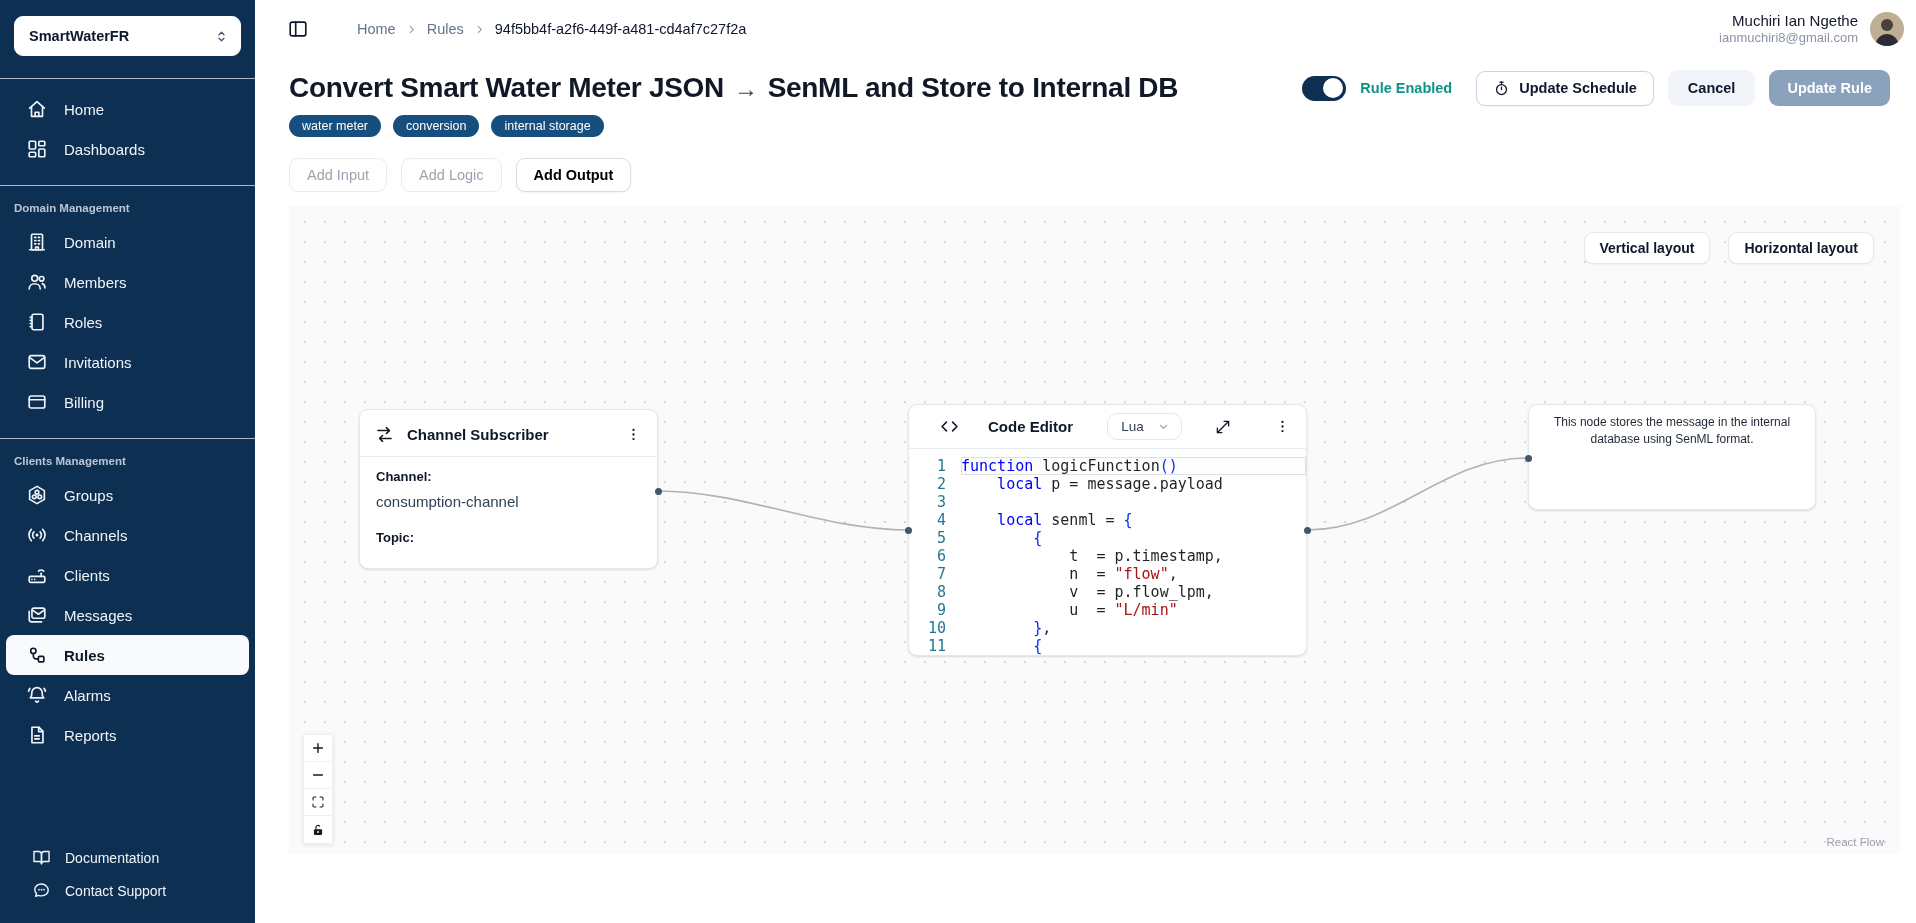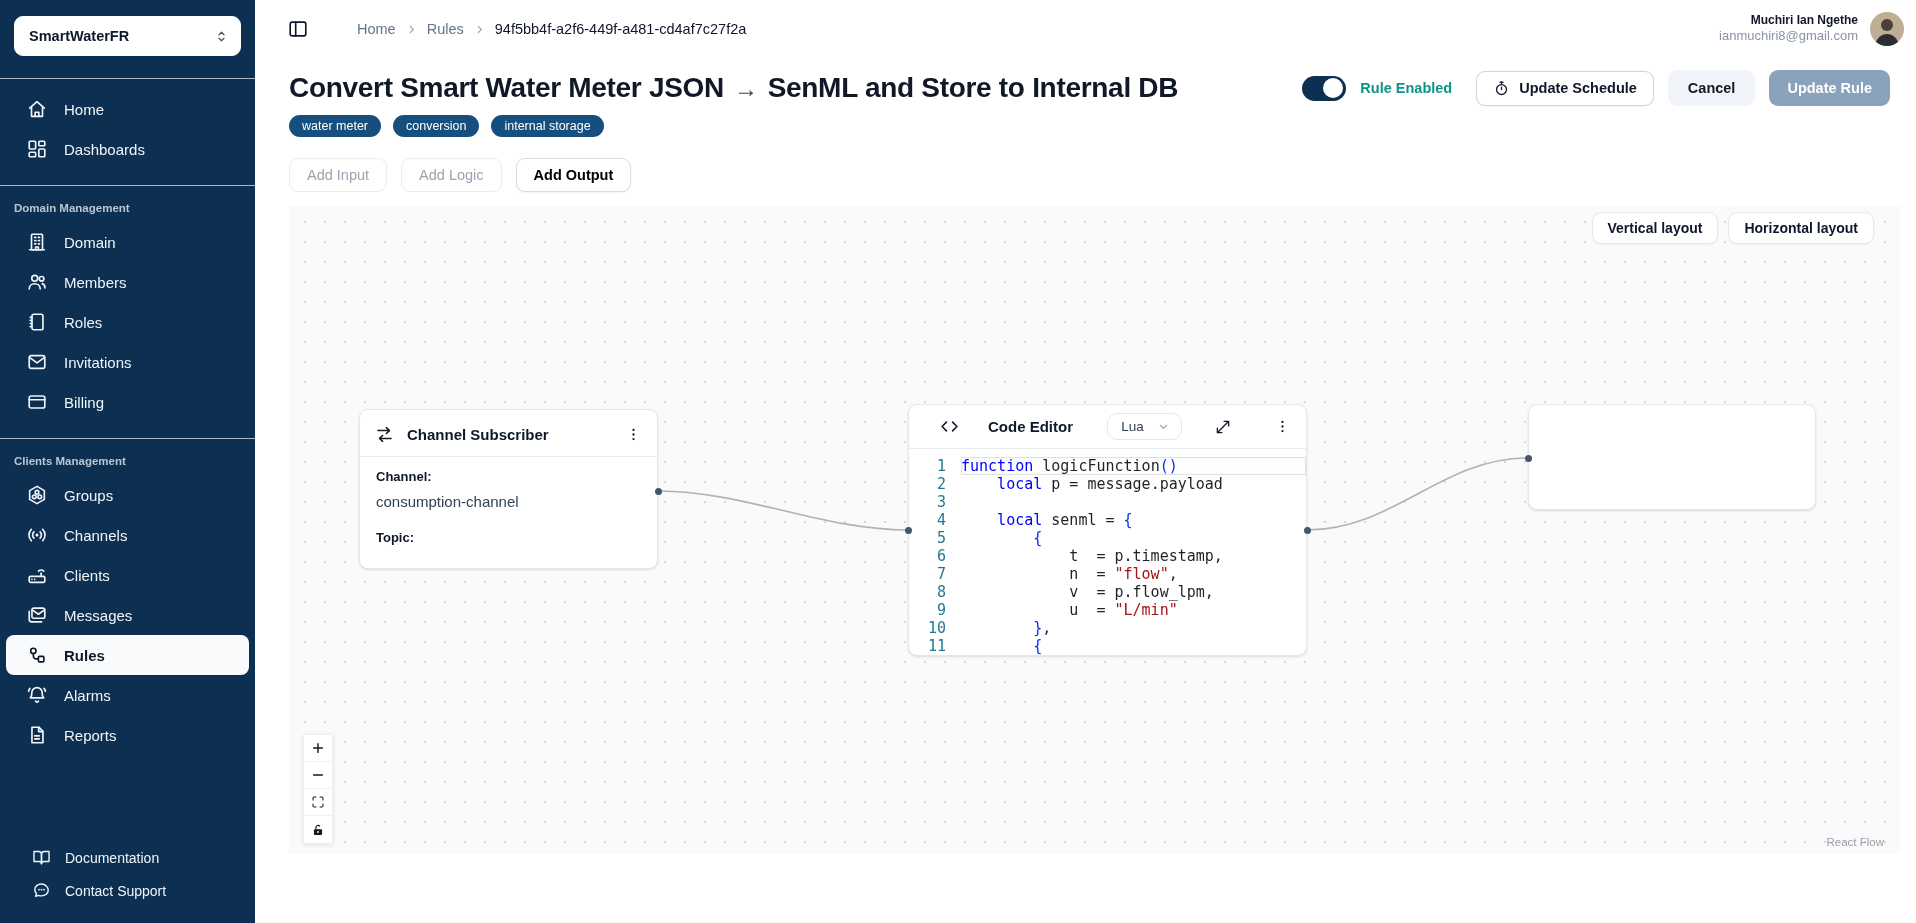--- a/index.html
+++ b/index.html
@@ -40,21 +40,21 @@
 
   .topbar{ height:58px; display:flex; align-items:center; padding:0 12px 0 28px; }
   .panel-btn{ width:30px; height:30px; border:none; background:transparent; color:#0f172a;
     display:flex; align-items:center; justify-content:center; cursor:pointer; }
   .crumbs{ display:flex; align-items:center; gap:8px; margin-left:44px; font-size:14.5px; color:var(--muted); }
   .crumb{ cursor:pointer; }
   .crumb.current{ color:#0f172a; font-weight:500; cursor:default; }
   .crumb-sep{ color:#94a3b8; display:flex; }
   .topbar .spacer{ flex:1; }
   .user-block{ text-align:right; margin-right:12px; line-height:1.25; }
-  .user-name{ font-size:12px; font-weight:700; color:#111827; }
+  .user-name{ font-size:15px; font-weight:400; color:#111827; }
   .user-email{ font-size:13px; color:#8a94a6; }
   .avatar{ width:34px; height:34px; border-radius:50%; background:#bfae96; overflow:hidden;
     display:flex; align-items:flex-end; justify-content:center; cursor:pointer; }
 
   .title-row{ display:flex; align-items:center; margin:12px 26px 4px 34px; }
   .page-title{ font-size:28px; font-weight:700; letter-spacing:-.3px; color:#111827; white-space:nowrap; }
   .page-title .arrow{ font-weight:400; font-size:24px; color:#374151; margin:0 10px; }
   .title-controls{ margin-left:auto; display:flex; align-items:center; gap:14px; }
   .toggle{ width:44px; height:25px; border-radius:13px; background:var(--navy); position:relative;
     cursor:pointer; flex:0 0 auto; }
@@ -75,21 +75,21 @@
   .toolbar .btn-add{ background:#fff; border:1px solid var(--border); border-radius:9px;
     padding:8px 17px; font-size:14.5px; font-weight:600; color:#000000; }
   .toolbar .btn-add.disabled{ color:#9ca3af; font-weight:500; border-color:#e8edf3; cursor:default; }
   .toolbar .btn-add:not(.disabled){ border-color:#d6dde6; box-shadow:0 1px 2px rgba(16,24,40,.06); cursor:pointer; }
 
   
   .canvas{ position:relative; margin:14px 16px 0 34px; width:1611px; height:648px;
     background-color:#fafafa;
     background-image:radial-gradient(circle,#d4d7dc 1.1px,transparent 1.1px);
     background-size:20px 20px; background-position:6px 6px; overflow:hidden; }
-  .layout-btns{ position:absolute; top:6px; right:26px; display:flex; gap:10px; z-index:5; }
+  .layout-btns{ position:absolute; top:26px; right:26px; display:flex; gap:18px; z-index:5; }
   .layout-btn{ background:#fff; border:1px solid var(--border); border-radius:9px; padding:7px 15px;
     font-family:inherit; font-size:14px; font-weight:600; color:#0f172a; cursor:pointer;
     box-shadow:0 1px 2px rgba(16,24,40,.05); }
 
   .edges{ position:absolute; inset:0; z-index:1; }
 
   .node{ position:absolute; background:#fff; border:1px solid #e5e7eb; border-radius:9px;
     box-shadow:0 1px 2px rgba(16,24,40,.06),0 1px 3px rgba(16,24,40,.08); z-index:3; }
   .node-head{ display:flex; align-items:center; gap:12px; padding:12px 12px 10px 14px;
     border-bottom:1px solid #e9edf2; }
@@ -485,20 +485,21 @@
           <div class="code-line"><span class="ln">6</span><span class="content"><span class="ind"></span><span class="ind g"></span><span class="ind g"></span><span class="tok-pl">t  = p.timestamp,</span></span></div>
           <div class="code-line"><span class="ln">7</span><span class="content"><span class="ind"></span><span class="ind g"></span><span class="ind g"></span><span class="tok-pl">n  = </span><span class="tok-str">"flow"</span><span class="tok-pl">,</span></span></div>
           <div class="code-line"><span class="ln">8</span><span class="content"><span class="ind"></span><span class="ind g"></span><span class="ind g"></span><span class="tok-pl">v  = p.flow_lpm,</span></span></div>
           <div class="code-line"><span class="ln">9</span><span class="content"><span class="ind"></span><span class="ind g"></span><span class="ind g"></span><span class="tok-pl">u  = </span><span class="tok-str">"L/min"</span></span></div>
           <div class="code-line"><span class="ln">10</span><span class="content"><span class="ind"></span><span class="ind g"></span><span class="tok-br">}</span><span class="tok-pl">,</span></span></div>
           <div class="code-line"><span class="ln">11</span><span class="content"><span class="ind"></span><span class="ind g"></span><span class="tok-br">{</span></span></div>
         </div>
     </div>
 
     <div class="node node-db">
+      <div class="body">This node stores the message in the internal database using SenML format.</div>
     </div>
 
     <span class="handle" style="left:366px;top:282px"></span>
     <span class="handle" style="left:616px;top:321px"></span>
     <span class="handle" style="left:1015px;top:321px"></span>
     <span class="handle" style="left:1236px;top:249px"></span>
 
     <div class="flow-controls" id="flow-controls">
         <button>
           <span class="ico" style="width: 14px; height: 14px;">

